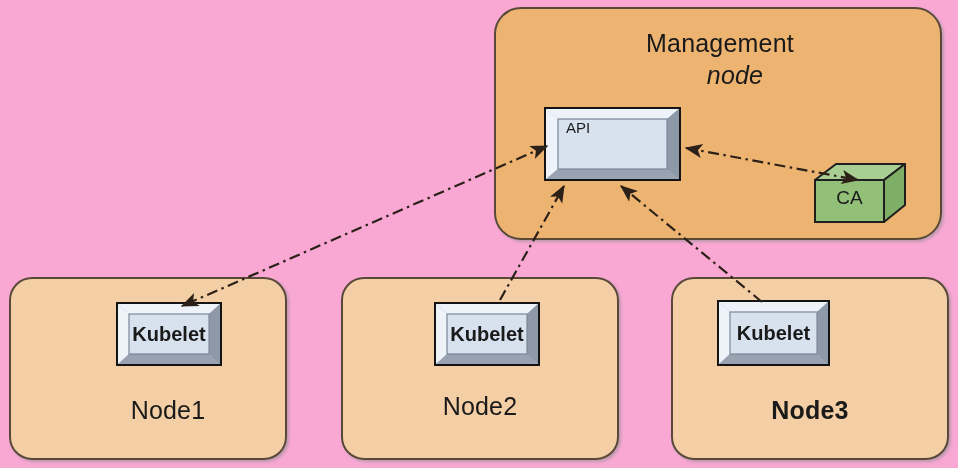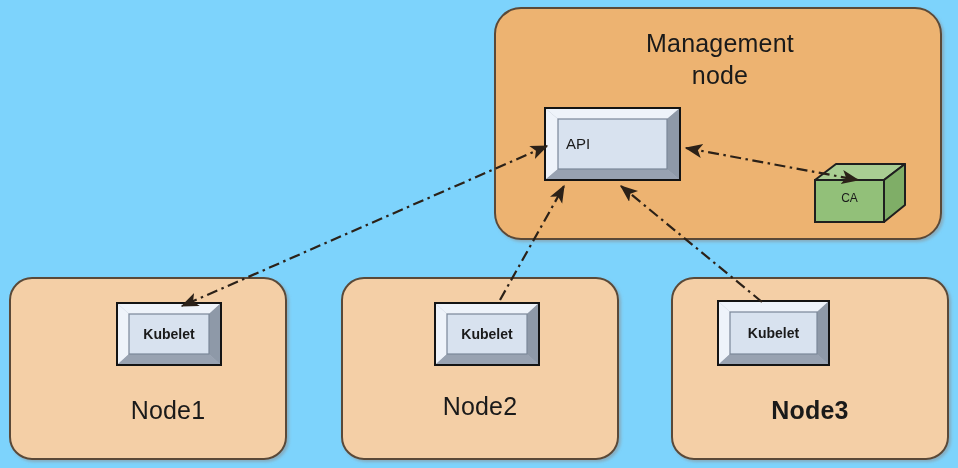--- a/index.html
+++ b/index.html
@@ -7,21 +7,21 @@
     padding: 0;
     background: #ffffff;
   }
   body {
     font-family: "Liberation Sans", sans-serif;
   }
   #canvas {
     position: relative;
     width: 958px;
     height: 468px;
-    background: #7dd3fc;
+    background: #f9a8d4;
     overflow: hidden;
   }
   #canvas svg.layer {
     position: absolute;
     top: 0;
     left: 0;
     width: 958px;
     height: 468px;
   }
   #canvas svg.edges { z-index: 5; }
@@ -41,29 +41,28 @@
   }
   .title-node {
     font-size: 25px;
     line-height: 29px;
     letter-spacing: 0.2px;
   }
   .lbl-api {
     font-size: 15px;
     line-height: 19px;
     text-align: left;
-    margin-top: 16px;
   }
   .lbl-kubelet {
-    font-size: 14px;
+    font-size: 20px;
     line-height: 18px;
     font-weight: bold;
   }
   .lbl-ca {
-    font-size: 12px;
+    font-size: 19px;
     line-height: 20px;
   }
 </style>
 </head>
 <body>
 
 <div id="canvas">
 
   <svg class="layer shapes" viewBox="0 0 958 468">
     <defs>
@@ -144,21 +143,21 @@
     <path d="M 547 146 L 182 306" fill="none" stroke="#2b2118" stroke-width="2.2" stroke-dasharray="11 4.5 2.5 4.5" stroke-linecap="butt" marker-start="url(#ah-start)" marker-end="url(#ah)"></path>
 
     <path d="M 500 300 L 564 186" fill="none" stroke="#2b2118" stroke-width="2.2" stroke-dasharray="11 4.5 2.5 4.5" stroke-linecap="butt" marker-end="url(#ah)"></path>
 
     <path d="M 762 302 L 621 186" fill="none" stroke="#2b2118" stroke-width="2.2" stroke-dasharray="11 4.5 2.5 4.5" stroke-linecap="butt" marker-end="url(#ah)"></path>
 
     <path d="M 686 148 L 858 180" fill="none" stroke="#2b2118" stroke-width="2.2" stroke-dasharray="11 4.5 2.5 4.5" stroke-linecap="butt" marker-start="url(#ah-start)" marker-end="url(#ah)"></path>
   </svg>
 
   <div class="lbl title-mgmt" style="left:575px; top:28px; width:290px;">Management</div>
-  <div class="lbl title-mgmt" style="left:575px; top:60px; width:290px;">node</div>
+  <div class="lbl title-mgmt" style="left:590px; top:60px; width:290px;font-style:italic;">node</div>
 
   <div class="lbl lbl-api" style="left:566px; top:118px; width:100px;">API</div>
 
   <div class="lbl lbl-ca" style="left:815px; top:188px; width:69px;">CA</div>
 
   <div class="lbl lbl-kubelet" style="left:129px; top:325px; width:80px;">Kubelet</div>
   <div class="lbl title-node" style="left:10px; top:396px; width:316px;">Node1</div>
 
   <div class="lbl lbl-kubelet" style="left:447px; top:325px; width:80px;">Kubelet</div>
   <div class="lbl title-node" style="left:342px; top:392px; width:276px;">Node2</div>

